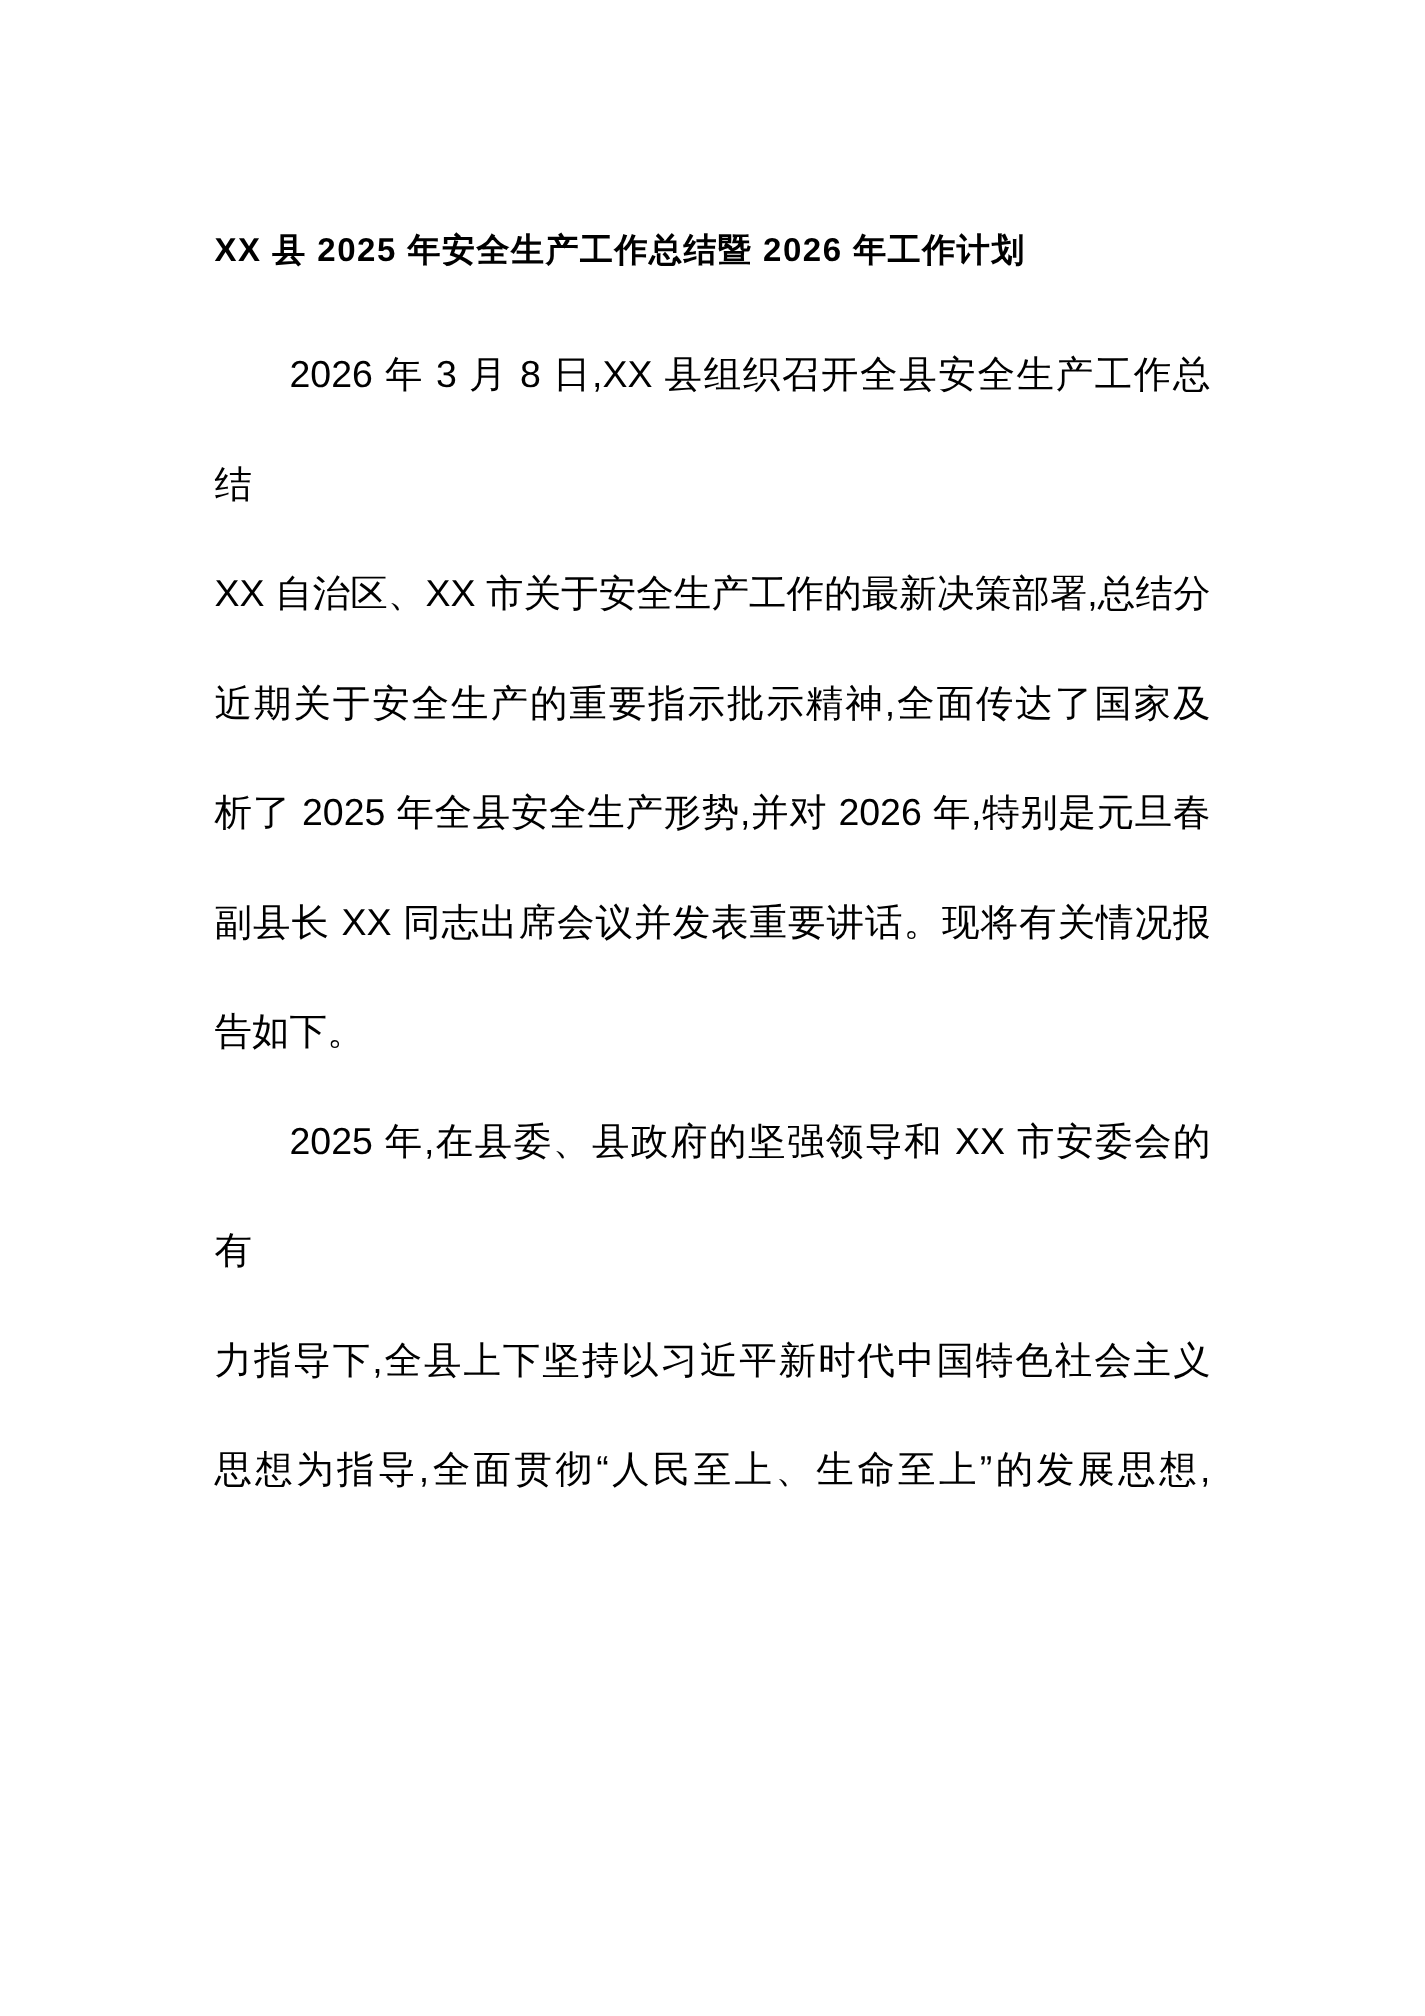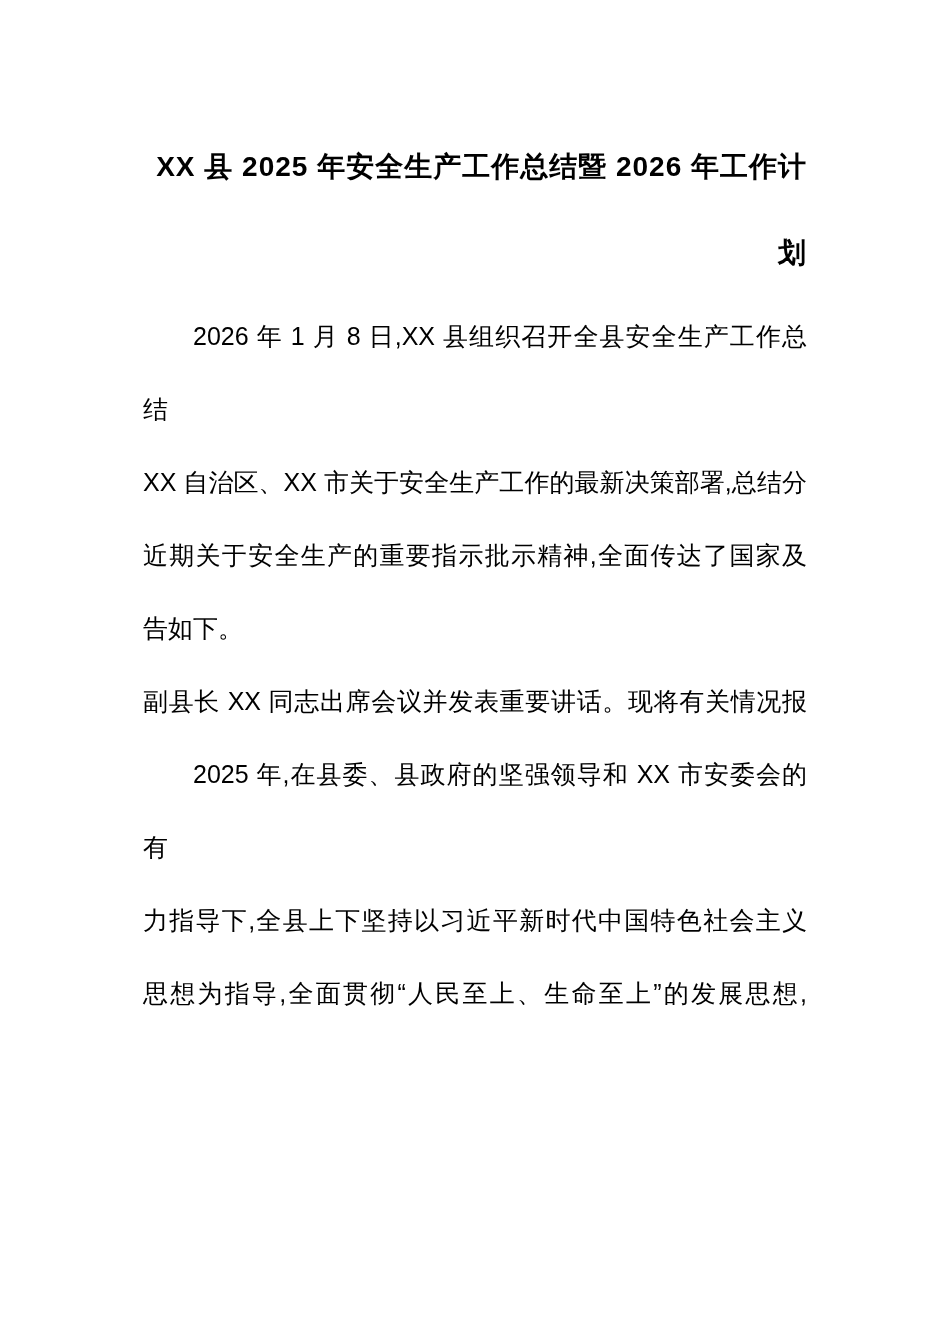--- a/index.html
+++ b/index.html
@@ -12,24 +12,24 @@
     width: 950px;
     height: 1344px;
     background: #ffffff;
     color: #000000;
     font-family: "Liberation Sans", sans-serif;
     box-sizing: border-box;
     padding: 124px 143px 0 143px;
     overflow: hidden;
   }
   .doc-title {
-    font-size: 28px;
+    font-size: 22px;
     font-weight: bold;
     line-height: 86px;
-    text-align: right;
+    text-align: left;
     letter-spacing: 1px;
   }
   .doc-body {
     margin-top: 4px;
     font-size: 25px;
     line-height: 73px;
   }
   .line {
     width: 664px;
     white-space: nowrap;
@@ -52,25 +52,26 @@
 
 <div class="page">
 
   <div class="doc-title">
     <div class="title-line">XX 县 2025 年安全生产工作总结暨 2026 年工作计划</div>
   </div>
 
   <div class="doc-body">
 
     <div class="paragraph">
-      <div class="line just ind">2026 年 1 月 8 日,XX 县组织召开全县安全生产工作总结</div>
+      <div class="line just ind">2026 年 3 月 8 日,XX 县组织召开全县安全生产工作总结</div>
       <div class="line just">XX 自治区、XX 市关于安全生产工作的最新决策部署,总结分</div>
       <div class="line just">近期关于安全生产的重要指示批示精神,全面传达了国家及</div>
+      <div class="line just">析了 2025 年全县安全生产形势,并对 2026 年,特别是元旦春</div>
+      <div class="line just">副县长 XX 同志出席会议并发表重要讲话。现将有关情况报</div>
       <div class="line left">告如下。</div>
-      <div class="line just">副县长 XX 同志出席会议并发表重要讲话。现将有关情况报</div>
     </div>
 
 
     <div class="paragraph">
       <div class="line just ind">2025 年,在县委、县政府的坚强领导和 XX 市安委会的有</div>
       <div class="line just">力指导下,全县上下坚持以习近平新时代中国特色社会主义</div>
       <div class="line just">思想为指导,全面贯彻“人民至上、生命至上”的发展思想,</div>
     </div>
 
   </div>

